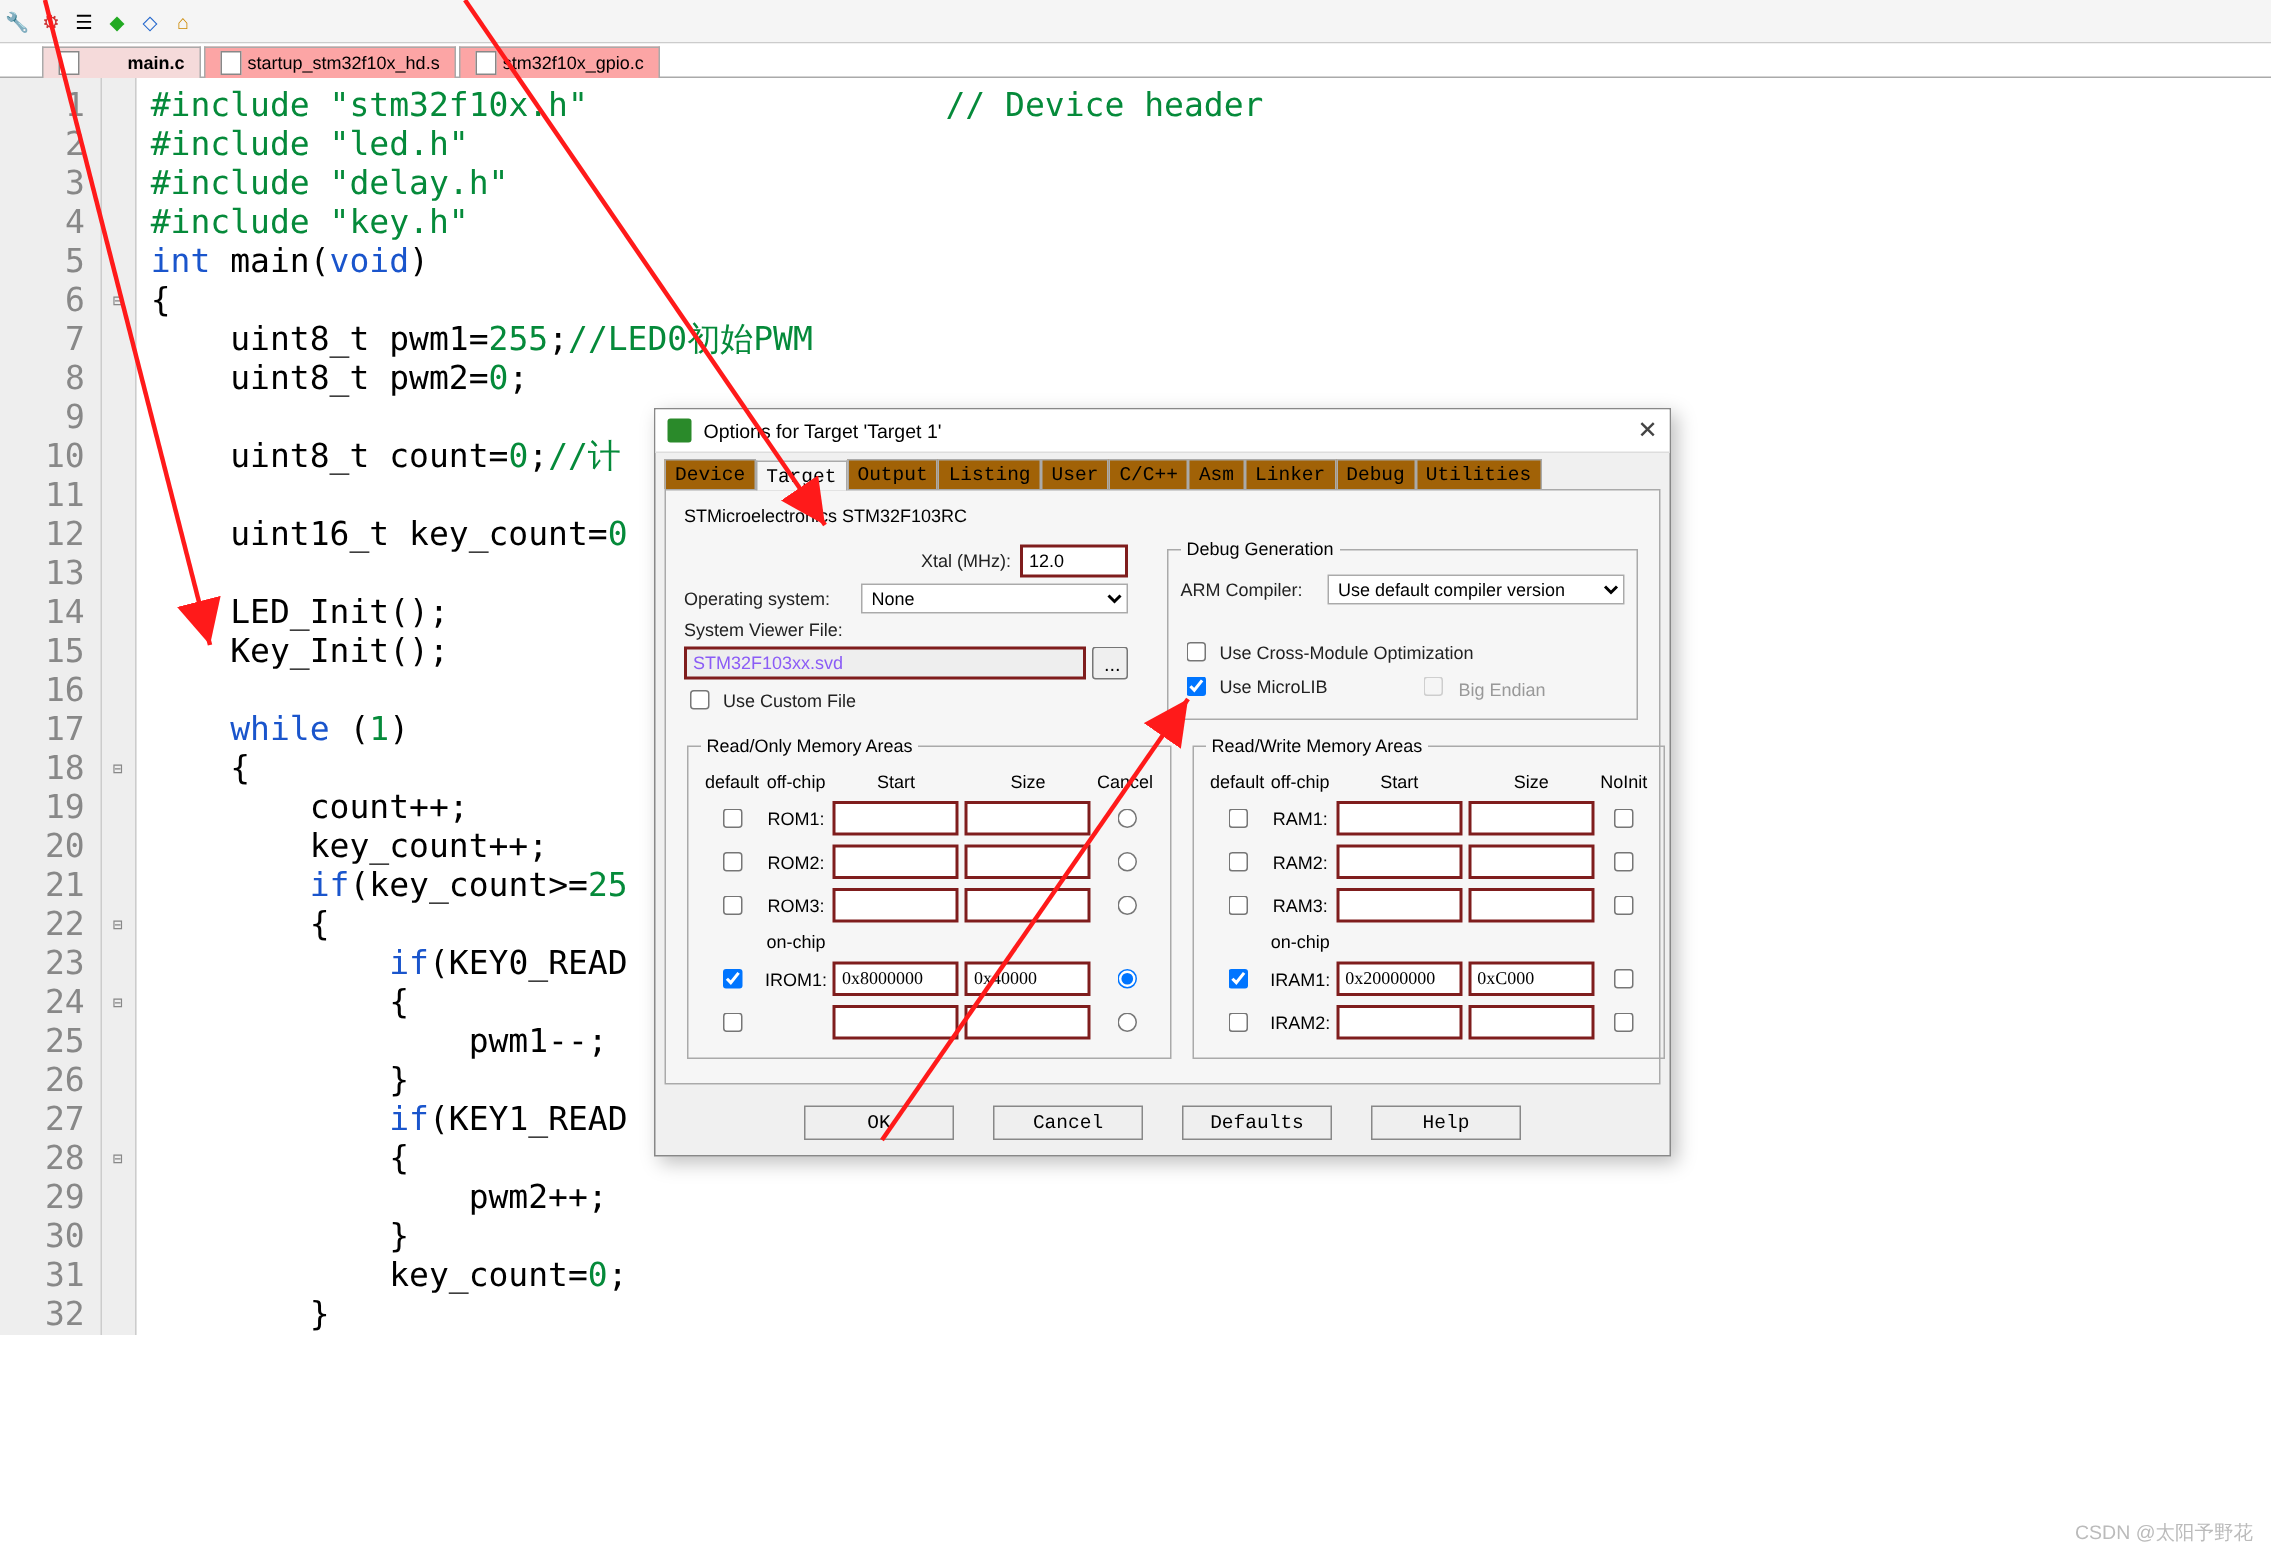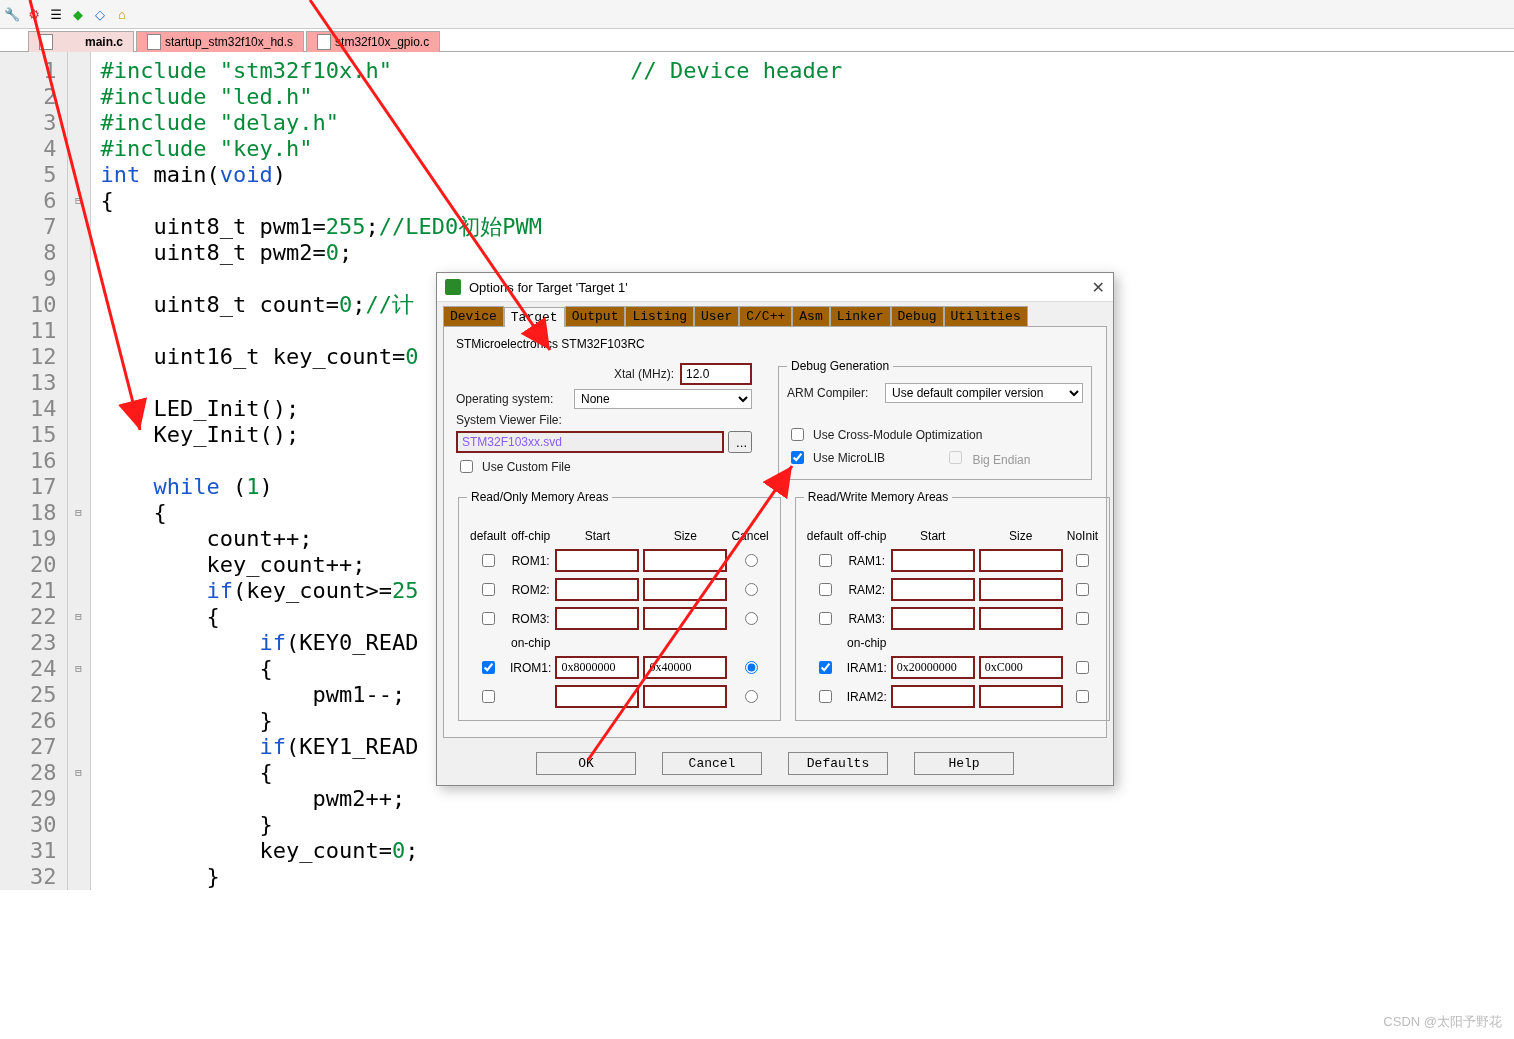--- a/index.html
+++ b/index.html
@@ -26,21 +26,21 @@
   .dtab.active { background:#f6f6f6; position:relative; top:1px;}
   .dbody { border:1px solid #aaa; margin:0 6px 6px 6px; padding:10px 12px 16px 12px; background:#f6f6f6; font-size:12px;}
   .row { display:flex; align-items:center; margin:4px 0;}
   .row label { color:#222;}
   input[type=text].f { border:2px solid #7f1d1d; background:#fff; padding:2px 4px; font-size:12px;}
   input[type=text].ro { background:#eee; color:#8b5cf6;}
   select.f { border:1px solid #aaa; background:#fff; padding:1px 2px; font-size:12px;}
   fieldset { border:1px solid #aaa; font-size:12px; padding:6px 8px 8px 8px;}
   legend { padding:0 4px;}
   .twocol { display:flex; gap:10px; margin-top:10px;}
-  .memgrid { width:100%; font-size:12px;margin-top:15px;}
+  .memgrid { width:100%; font-size:12px;}
   .memgrid th { font-weight:normal; text-align:center; padding:2px 1px;}
   .memgrid td { text-align:center; padding:2px 1px;}
   .memgrid input[type=text]{ width:72px;font-family:Liberation Serif, serif;}
   .cb { width:13px;height:13px;}
   .dlgbtns { display:flex; gap:26px; justify-content:center; padding:8px 0 10px 0;}
   .dlgbtns button { width:100px; padding:3px 0; font-family:"Courier New",monospace; font-size:13px; background:#efefef; border:1px solid #888;}
   .disabled { color:#999;}
   .watermark { position:absolute; right:12px; bottom:8px; color:#bbb; font-size:13px;}
   
   svg.ann { position:absolute; left:0; top:0; pointer-events:none;}

